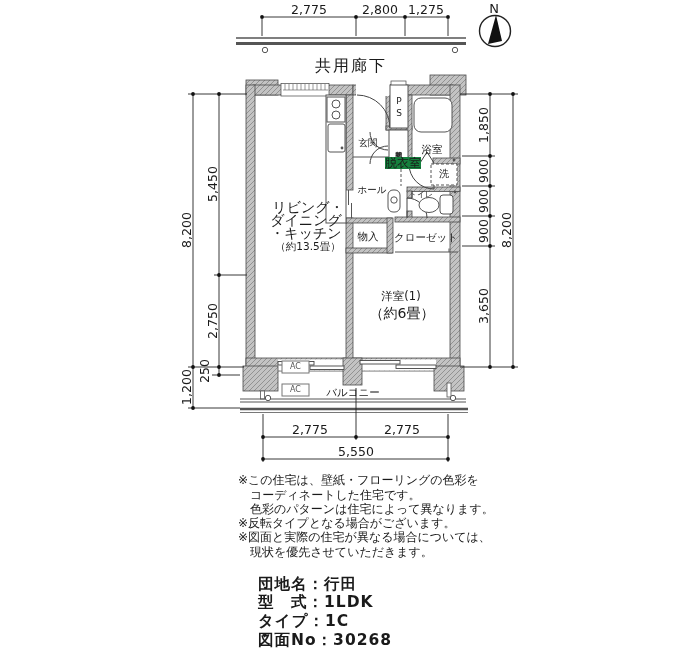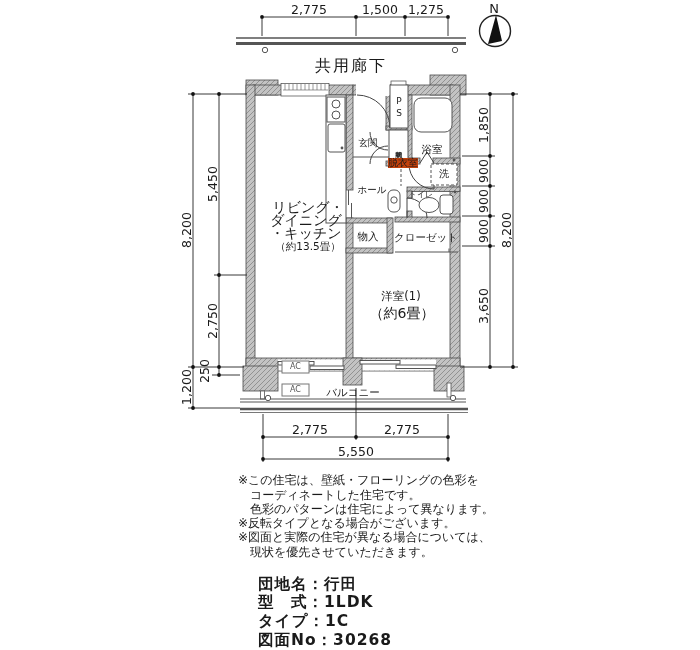--- a/index.html
+++ b/index.html
@@ -210,21 +210,21 @@
     <line x1="448" y1="414" x2="448" y2="462"></line>
     <circle cx="263" cy="437" r="1.9" stroke="none"></circle>
         <circle cx="356" cy="437" r="1.9" stroke="none"></circle>
     <circle cx="448" cy="437" r="1.9" stroke="none"></circle>
     <circle cx="263" cy="459" r="1.9" stroke="none"></circle>
         <circle cx="448" cy="459" r="1.9" stroke="none"></circle>
   </g>
 </svg>
 
 <div class="lbl dim" style="left:309px;top:10px">2,775</div>
-<div class="lbl dim" style="left:380px;top:10px">1,500</div>
+<div class="lbl dim" style="left:380px;top:10px">2,800</div>
 <div class="lbl dim" style="left:426px;top:10px">1,275</div>
 <div class="lbl" style="left:351px;top:66px;font-size:16px;letter-spacing:2px">共用廊下</div>
 <div class="lbl" style="left:494px;top:8px;font-size:13px">N</div>
 
 <div class="lbl dim rot" style="left:187px;top:230px">8,200</div>
 <div class="lbl dim rot" style="left:187px;top:387px">1,200</div>
 <div class="lbl dim rot" style="left:213px;top:184px">5,450</div>
 <div class="lbl dim rot" style="left:213px;top:321px">2,750</div>
 <div class="lbl dim rot" style="left:205px;top:371px">250</div>
 
@@ -246,21 +246,21 @@
 
 <div class="lbl" style="left:401px;top:297px;font-size:11.5px">洋室(1)</div>
 <div class="lbl" style="left:402px;top:313px;font-size:14px">（約6畳）</div>
 
 <div class="lbl" style="left:368px;top:143px;font-size:9.5px">玄関</div>
 <div class="lbl" style="left:372px;top:190px;font-size:9.5px">ホール</div>
 <div class="lbl" style="left:399px;top:101px;font-size:9px">P</div>
 <div class="lbl" style="left:399px;top:113px;font-size:9px">S</div>
 <div class="lbl vert" style="left:398.5px;top:146px;font-size:6.5px">玄関収納</div>
 <div class="lbl" style="left:432px;top:149px;font-size:10.5px">浴室</div>
-<div class="lbl" style="left:403px;top:162.5px;font-size:10px;background:#c2410c">脱衣室</div>
+<div class="lbl" style="left:403px;top:162.5px;font-size:12px;background:#15803d">脱衣室</div>
 <div class="lbl" style="left:444px;top:174px;font-size:10px">洗</div>
 <div class="lbl" style="left:421px;top:195px;font-size:8px">トイレ</div>
 <div class="lbl" style="left:368px;top:236px;font-size:10.5px">物入</div>
 <div class="lbl" style="left:426px;top:237px;font-size:10.5px">クローゼット</div>
 <div class="lbl" style="left:353px;top:392px;font-size:10.5px">バルコニー</div>
 <div class="lbl gray" style="left:295.5px;top:367px;font-size:8px">AC</div>
 <div class="lbl gray" style="left:295.5px;top:390px;font-size:8px">AC</div>
 
 <div class="note" style="left:238px;top:474px">※この住宅は、壁紙・フローリングの色彩を</div>
 <div class="note" style="left:250px;top:489px">コーディネートした住宅です。</div>

